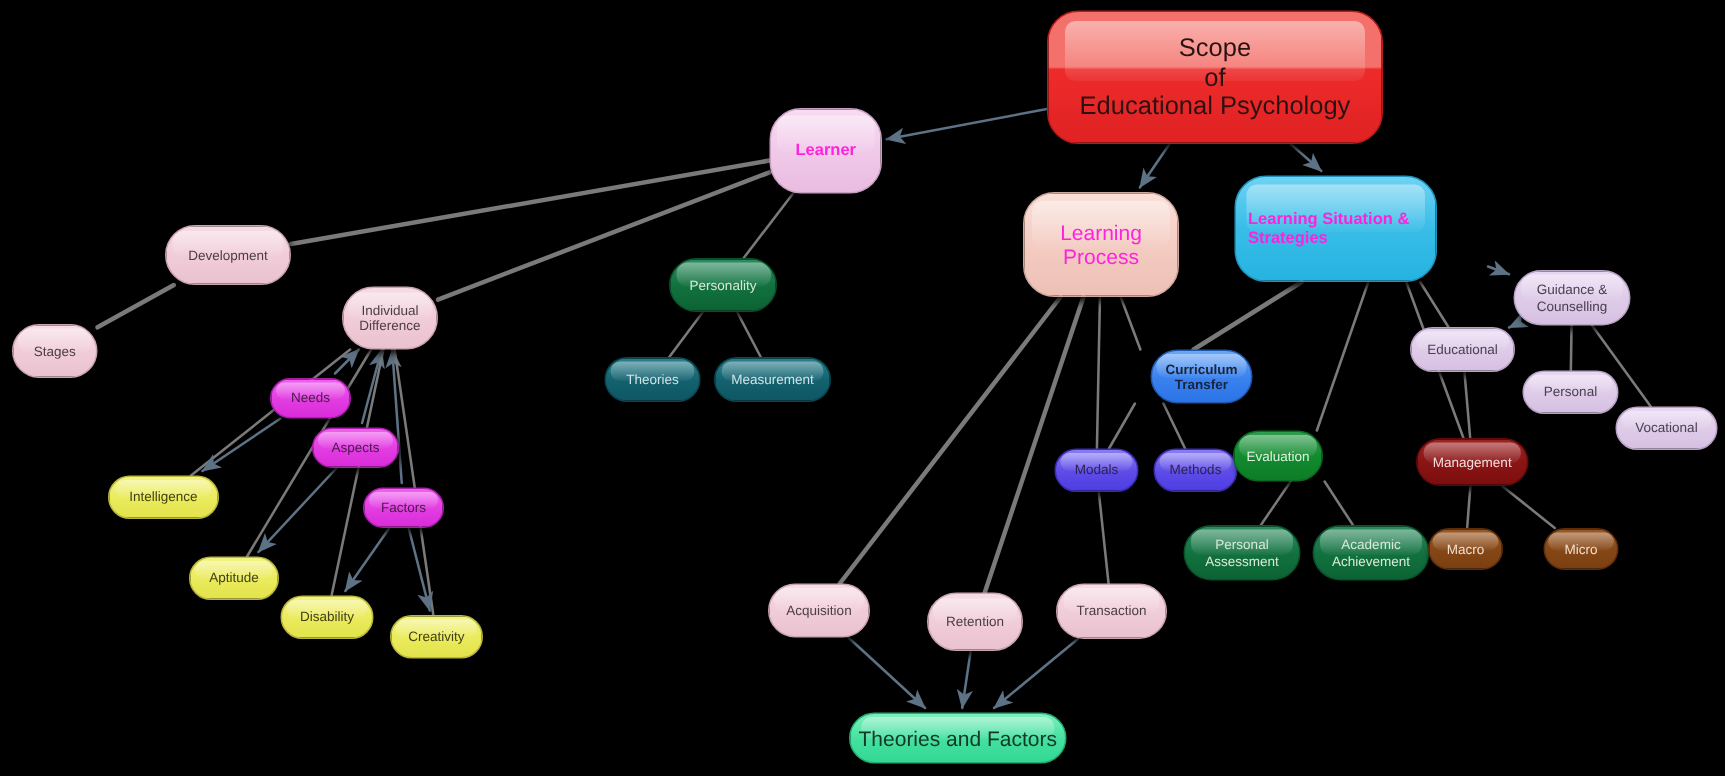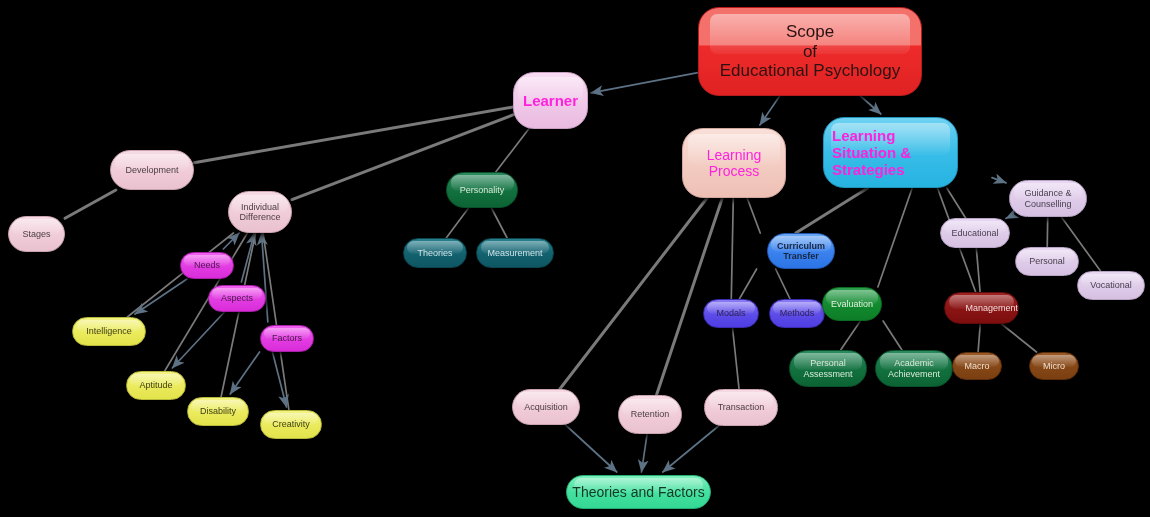--- a/index.html
+++ b/index.html
@@ -59,21 +59,21 @@
   .c-teal{background:linear-gradient(to bottom,#2a7f8c 0%,#14626f 52%,#0e5663 100%);border:1px solid #0a4550;color:#cfe4e8;}
   .c-green{background:linear-gradient(to bottom,#2e9e4e 0%,#128a2e 52%,#0d7d27 100%);border:1px solid #0a6a1f;color:#e2f2e2;}
   .c-blue{background:linear-gradient(to bottom,#6aa7f5 0%,#3b82ee 52%,#2b74e6 100%);border:1px solid #2057ad;color:#18253f;}
   .c-indigo{background:linear-gradient(to bottom,#8a7cf5 0%,#5e4de8 52%,#4e3de2 100%);border:1px solid #3b2cb0;color:#2b2255;}
   .c-lavender{background:linear-gradient(to bottom,#e8d7f2 0%,#decbe8 55%,#d6c0e2 100%);border:1px solid #b7a3c4;color:#4a4050;}
   .c-darkred{background:linear-gradient(to bottom,#9e2323 0%,#8a1414 52%,#7d0e0e 100%);border:1px solid #5e0a0a;color:#f2dede;}
   .c-brown{background:linear-gradient(to bottom,#9a5a28 0%,#864716 52%,#7a3f11 100%);border:1px solid #5c2e0c;color:#f0e0d0;}
   .c-spring{background:linear-gradient(to bottom,#7df0bc 0%,#45e0a0 52%,#33d894 100%);border:1px solid #22ad72;color:#123826;}
 
   .fs9{font-size:9px;}
-  .fs11{font-size:15px;}
+  .fs11{font-size:11px;}
   .fs14{font-size:14px;}
   .fs17{font-size:17px;}
   .b{font-weight:bold;}
   .al-left{justify-content:flex-start;text-align:left;padding-left:8px;}
 </style>
 </head>
 <body>
 
 <div id="canvas">
   <svg id="edges" viewBox="0 0 1150 517">
@@ -136,21 +136,21 @@
       <div class="node c-salmon fs14" style="left: 682px; top: 128px; width: 104px; height: 70px;"><span>Learning
 Process</span></div>
       <div class="node c-skyblue fs11 b al-left" style="left: 823px; top: 117px; width: 135px; height: 71px;"><span>Learning Situation &amp;
 Strategies</span></div>
       <div class="node c-pinkpale fs9" style="left: 110px; top: 150px; width: 84px; height: 40px;"><span>Development</span></div>
       <div class="node c-pinkpale fs9" style="left: 8px; top: 216px; width: 57px; height: 36px;"><span>Stages</span></div>
       <div class="node c-pinkpale fs9" style="left: 228px; top: 191px; width: 64px; height: 42px;"><span>Individual
 Difference</span></div>
       <div class="node c-magenta fs9" style="left: 180px; top: 252px; width: 54px; height: 27px;"><span>Needs</span></div>
       <div class="node c-magenta fs9" style="left: 208px; top: 285px; width: 58px; height: 27px;"><span>Aspects</span></div>
-      <div class="node c-magenta fs9" style="left: 242px; top: 325px; width: 54px; height: 27px; margin-left: 18px;"><span>Factors</span></div>
+      <div class="node c-magenta fs9" style="left: 242px; top: 325px; width: 54px; height: 27px;"><span>Factors</span></div>
       <div class="node c-yellow fs9" style="left: 72px; top: 317px; width: 74px; height: 29px;"><span>Intelligence</span></div>
       <div class="node c-yellow fs9" style="left: 126px; top: 371px; width: 60px; height: 29px;"><span>Aptitude</span></div>
       <div class="node c-yellow fs9" style="left: 187px; top: 397px; width: 62px; height: 29px;"><span>Disability</span></div>
       <div class="node c-yellow fs9" style="left: 260px; top: 410px; width: 62px; height: 29px;"><span>Creativity</span></div>
       <div class="node c-darkgreen fs9" style="left: 446px; top: 172px; width: 72px; height: 36px; text-align: center;"><span>Personality</span></div>
       <div class="node c-teal fs9" style="left: 403px; top: 238px; width: 64px; height: 30px;"><span>Theories</span></div>
       <div class="node c-teal fs9" style="left: 476px; top: 238px; width: 78px; height: 30px;"><span>Measurement</span></div>
       <div class="node c-blue fs9" style="left: 767px; top: 233px; width: 68px; height: 36px; font-weight: bold;"><span>Curriculum
 Transfer</span></div>
       <div class="node c-indigo fs9" style="left: 703px; top: 299px; width: 56px; height: 29px;"><span>Modals</span></div>
@@ -162,17 +162,17 @@
       <div class="node c-green fs9" style="left: 822px; top: 287px; width: 60px; height: 34px;"><span>Evaluation</span></div>
       <div class="node c-darkgreen fs9" style="left: 789px; top: 350px; width: 78px; height: 37px;"><span>Personal
 Assessment</span></div>
       <div class="node c-darkgreen fs9" style="left: 875px; top: 350px; width: 78px; height: 37px;"><span>Academic
 Achievement</span></div>
       <div class="node c-lavender fs9" style="left: 940px; top: 218px; width: 70px; height: 30px;"><span>Educational</span></div>
       <div class="node c-lavender fs9" style="left: 1009px; top: 180px; width: 78px; height: 37px;"><span>Guidance &amp;
 Counselling</span></div>
       <div class="node c-lavender fs9" style="left: 1015px; top: 247px; width: 64px; height: 29px;"><span>Personal</span></div>
       <div class="node c-lavender fs9" style="left: 1077px; top: 271px; width: 68px; height: 29px;"><span>Vocational</span></div>
-      <div class="node c-darkred fs9" style="left: 944px; top: 292px; width: 75px; height: 32px; justify-content: flex-end;"><span>Management</span></div>
+      <div class="node c-darkred fs9" style="left: 944px; top: 292px; width: 75px; height: 32px;"><span>Management</span></div>
       <div class="node c-brown fs9" style="left: 952px; top: 352px; width: 50px; height: 28px;"><span>Macro</span></div>
       <div class="node c-brown fs9" style="left: 1029px; top: 352px; width: 50px; height: 28px;"><span>Micro</span></div>
     </div>
 </div>
 
 </body></html>

